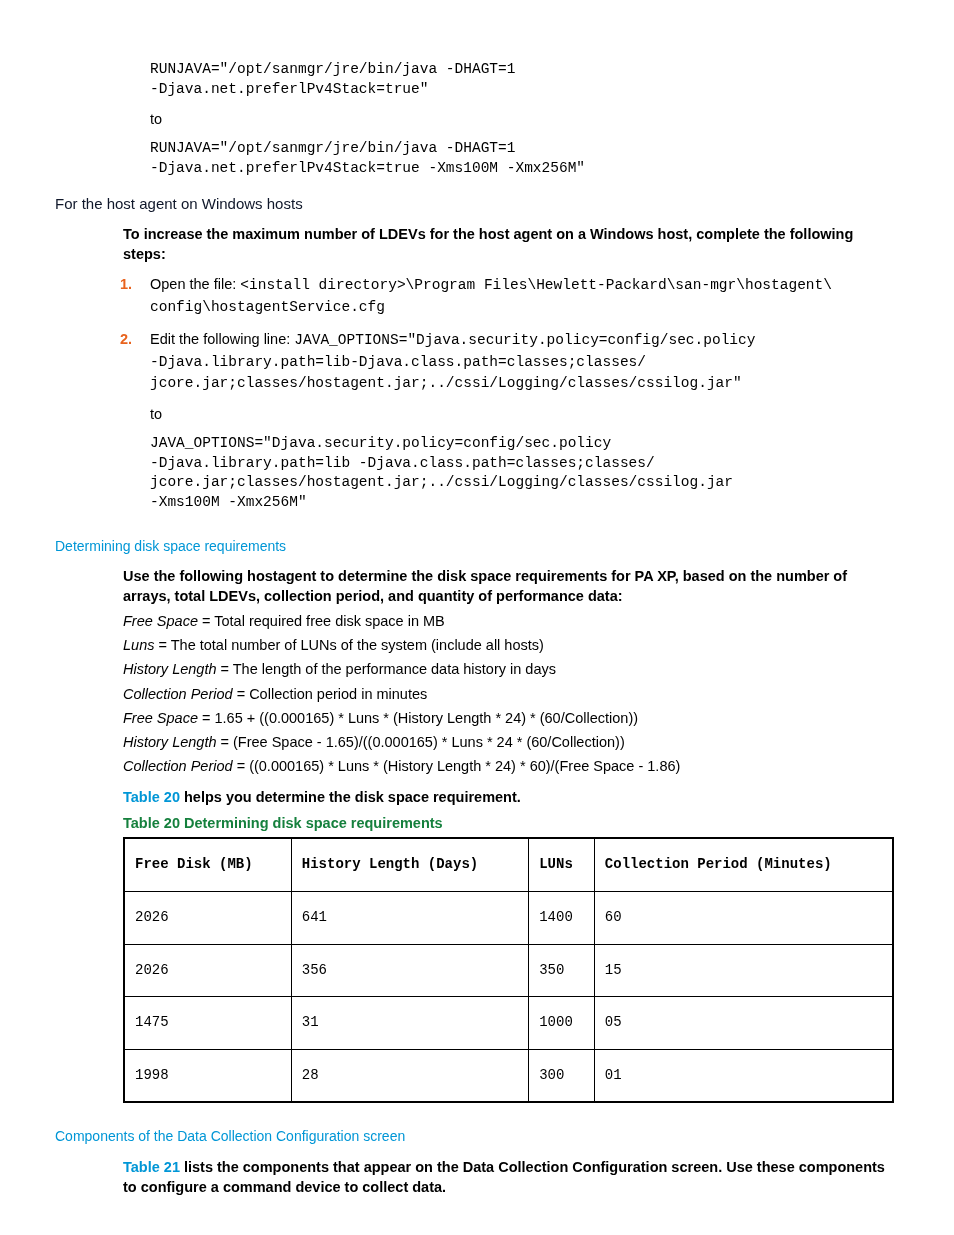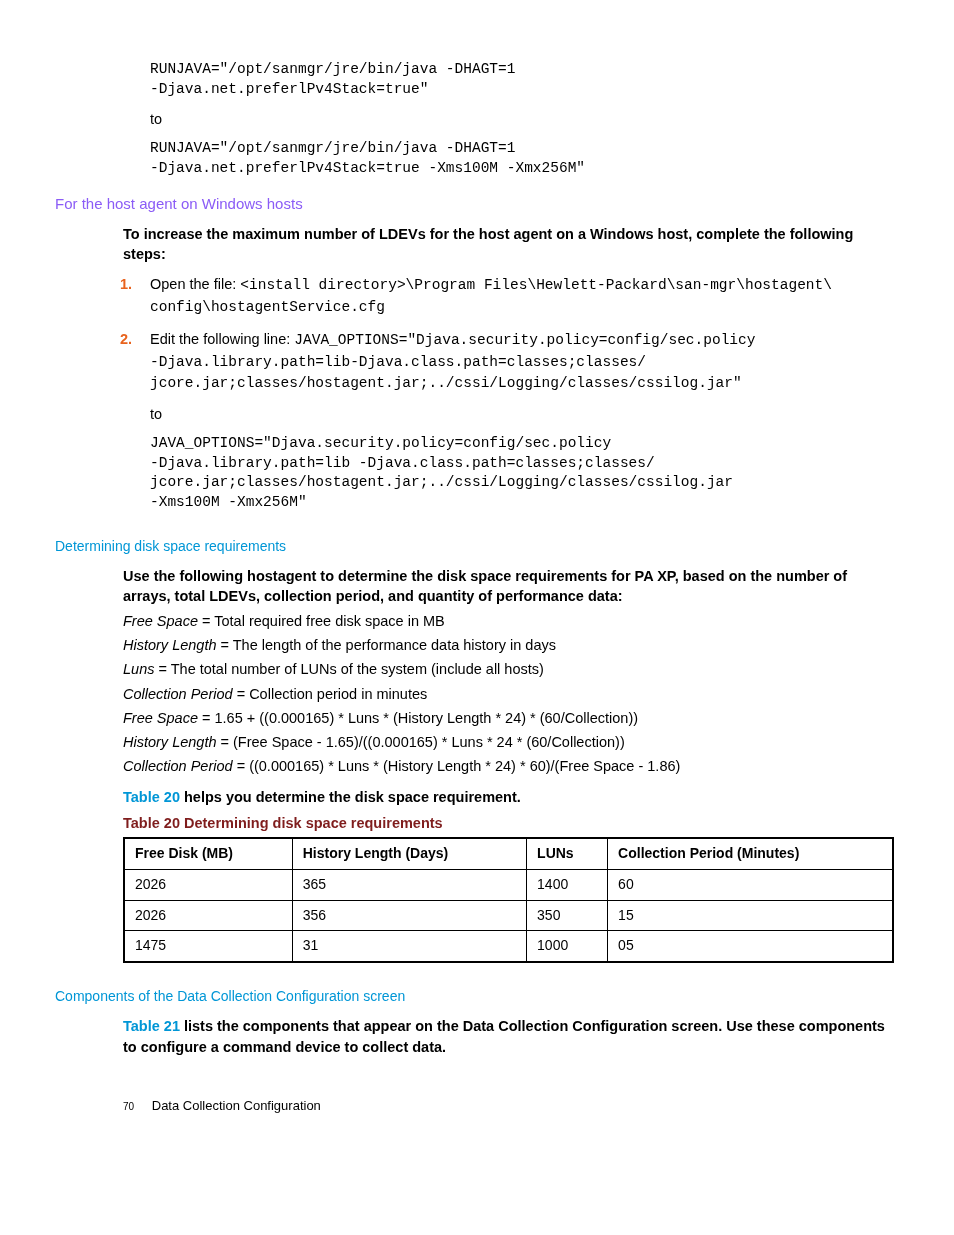--- a/index.html
+++ b/index.html
@@ -20,21 +20,21 @@
     line-height: 1.35;
     white-space: pre-wrap;
     word-break: break-word;
   }
   .indent1 { margin-left: 95px; }
   .indent2 { margin-left: 68px; }
   .para-spacing { margin-top: 10px; margin-bottom: 0; font-weight: bold; }
   .to { margin: 10px 0 10px 95px; }
   h3.hostagent {
     font-family: Arial, Helvetica, sans-serif;
-    color: #8b5cf6;
+    color: #0f172a;
     font-weight: normal;
     font-size: 15px;
     margin: 14px 0 8px 0;
   }
   h2 {
     font-family: Arial, Helvetica, sans-serif;
     color: #0096d6;
     font-weight: normal;
     font-size: 14px;
     margin: 24px 0 8px 0;
@@ -52,34 +52,35 @@
     position: absolute;
     left: -30px;
     top: 0;
     font-weight: bold;
     color: #e8631e;
   }
   .ital { font-style: italic; }
   .link { color: #0096d6; }
   .tbl-caption {
     font-weight: bold;
-    color: #7f1d1d;
+    color: #15803d;
     margin: 6px 0 4px 68px;
   }
   table.t20 {
     border-collapse: collapse;
     width: calc(100% - 68px);
     margin-left: 68px;
     font-size: 14px;
   }
   table.t20 th, table.t20 td {
     border: 1px solid #000;
-    padding: 5px 10px;
+    padding: 16px 10px;
     text-align: left;
     vertical-align: top;
+    font-family: Liberation Mono, monospace;
   }
   table.t20 th {
     font-weight: bold;
     border-top: 2px solid #000;
   }
   table.t20 tr:last-child td { border-bottom: 2px solid #000; }
   table.t20 th:first-child, table.t20 td:first-child { border-left: 2px solid #000; }
   table.t20 th:last-child,  table.t20 td:last-child  { border-right: 2px solid #000; }
   .foot {
     margin-top: 40px;
@@ -117,22 +118,22 @@
 jcore.jar;classes/hostagent.jar;../cssi/Logging/classes/cssilog.jar
 -Xms100M -Xmx256M"</div>
   </li>
 </ol>
 
 <h2>Determining disk space requirements</h2>
 <p class="indent2 para-spacing">Use the following hostagent to determine the disk space requirements for PA XP, based on the number of arrays, total LDEVs, collection period, and quantity of performance data:</p>
 
 <div id="defs">
     <p class="def-row"><span class="ital">Free Space</span><span> = Total required free disk space in MB</span></p>
+    <p class="def-row"><span class="ital">Luns</span><span> = The total number of LUNs of the system (include all hosts)</span></p>
     <p class="def-row"><span class="ital">History Length</span><span> = The length of the performance data history in days</span></p>
-    <p class="def-row"><span class="ital">Luns</span><span> = The total number of LUNs of the system (include all hosts)</span></p>
     <p class="def-row"><span class="ital">Collection Period</span><span> = Collection period in minutes</span></p>
     <p class="def-row"><span class="ital">Free Space</span><span> = 1.65 + ((0.000165) * Luns * (History Length * 24) * (60/Collection))</span></p>
     <p class="def-row"><span class="ital">History Length</span><span> = (Free Space - 1.65)/((0.000165) * Luns * 24 * (60/Collection))</span></p>
     <p class="def-row"><span class="ital">Collection Period</span><span> = ((0.000165) * Luns * (History Length * 24) * 60)/(Free Space - 1.86)</span></p>
   </div>
 
 <p class="indent2 para-spacing">
   <span class="link">Table 20</span><span> helps you determine the disk space requirement.</span>
 </p>
 
@@ -142,36 +143,42 @@
       <tr id="t20head">
         <th>Free Disk (MB)</th>
         <th>History Length (Days)</th>
         <th>LUNs</th>
         <th>Collection Period (Minutes)</th>
       </tr>
     </thead>
   <tbody id="t20body">
       <tr>
         <td>2026</td>
-        <td>365</td>
+        <td>641</td>
         <td>1400</td>
         <td>60</td>
       </tr>
       <tr>
         <td>2026</td>
         <td>356</td>
         <td>350</td>
         <td>15</td>
       </tr>
       <tr>
         <td>1475</td>
         <td>31</td>
         <td>1000</td>
         <td>05</td>
       </tr>
+      <tr>
+        <td>1998</td>
+        <td>28</td>
+        <td>300</td>
+        <td>01</td>
+      </tr>
     </tbody>
 </table>
 
 <h2>Components of the Data Collection Configuration screen</h2>
 <p class="indent2 para-spacing">
   <span class="link">Table 21</span><span> lists the components that appear on the Data Collection Configuration screen. Use these components to configure a command device to collect data.</span>
 </p>
 
 <div class="foot">
   <span class="pg">70</span>

